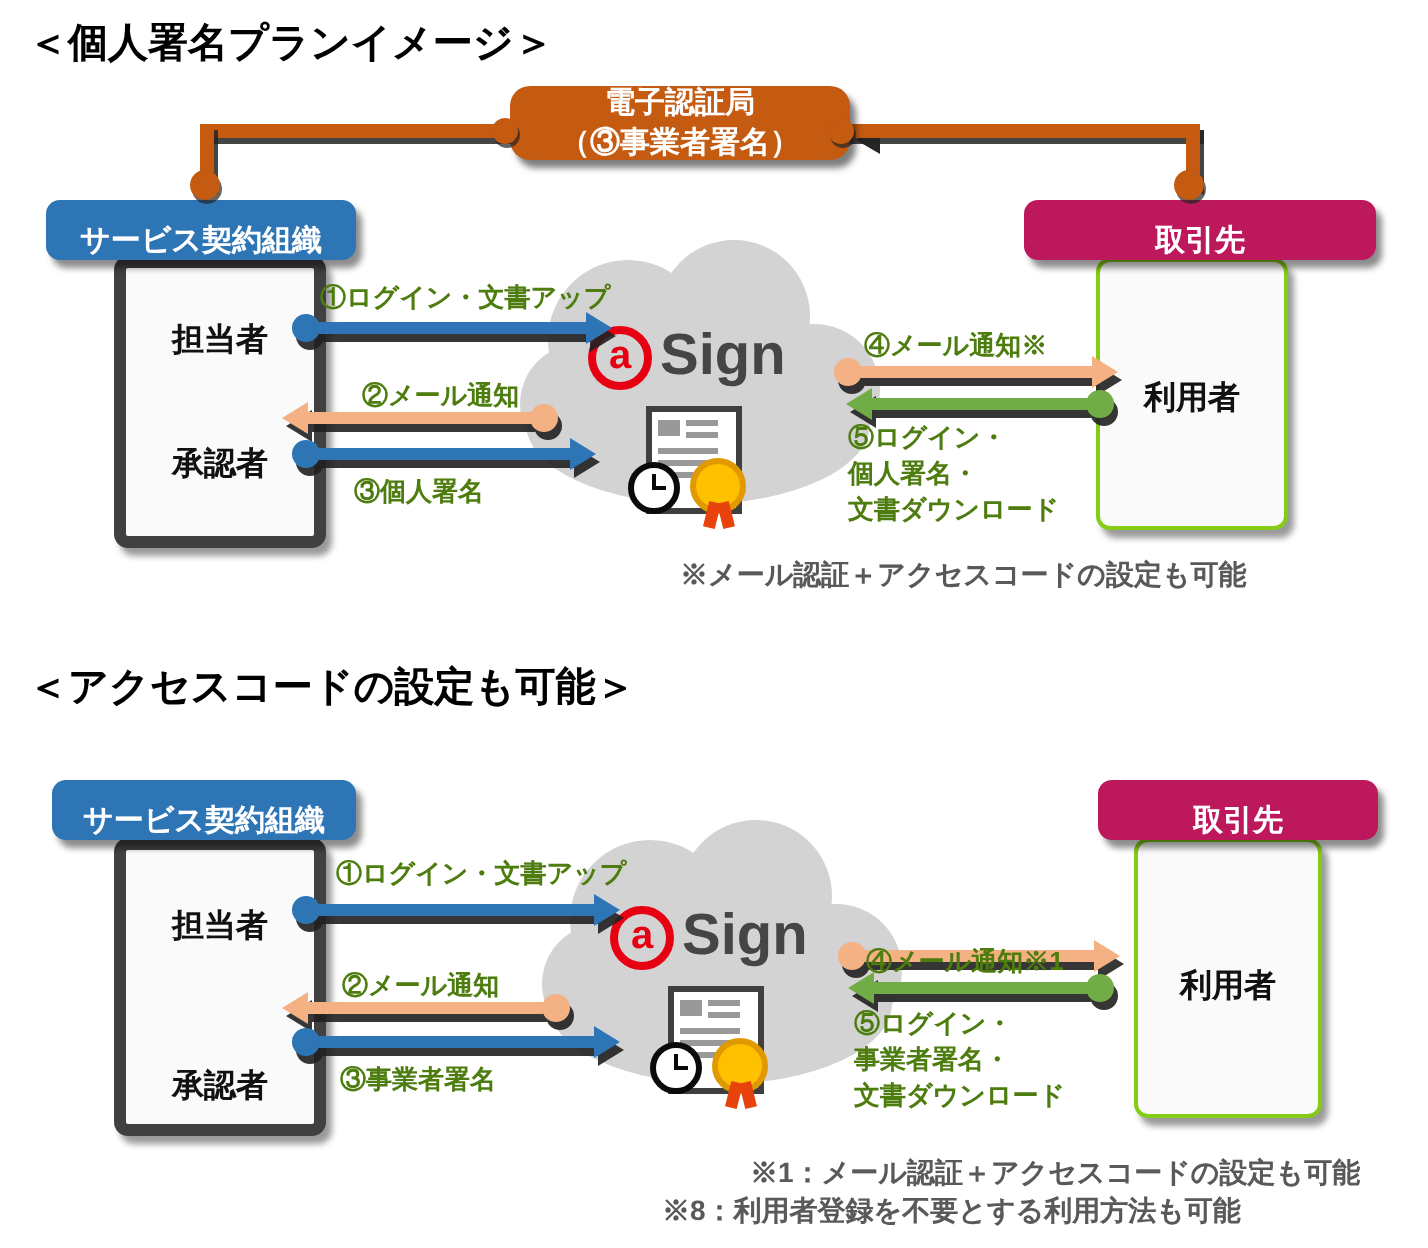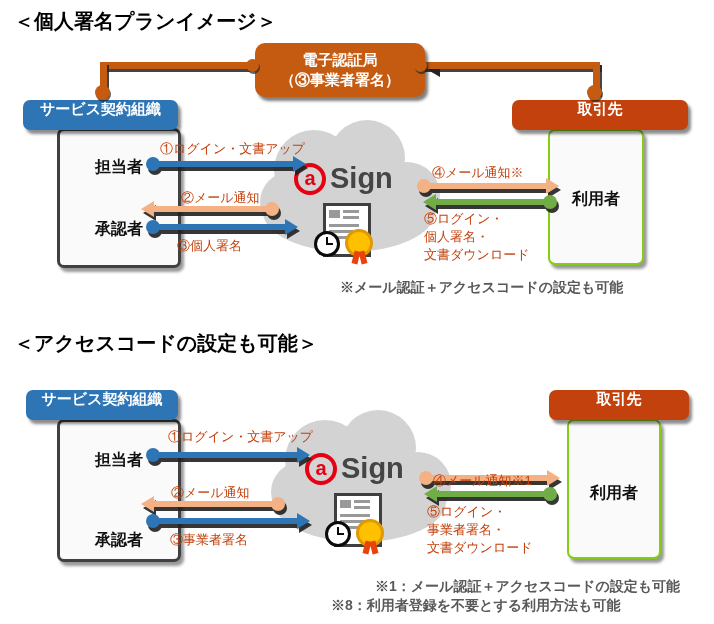--- a/index.html
+++ b/index.html
@@ -14,28 +14,28 @@
     display:flex;flex-direction:column;align-items:center;justify-content:center;
     color:#fff;font-weight:bold;font-size:15px;line-height:20px;
     box-shadow:3px 4px 3px rgba(0,0,0,0.5);
   }
   
   .conn{position:absolute;background:#C55A11;z-index:2;filter:drop-shadow(2px 3px 0 rgba(35,35,35,0.85));}
   .conn-dot{position:absolute;background:#C55A11;border-radius:50%;z-index:4;filter:drop-shadow(1px 2px 0 rgba(35,35,35,0.7));}
   .black-head{position:absolute;width:0;height:0;border-top:7px solid transparent;border-bottom:7px solid transparent;border-right:12px solid #262626;z-index:1;}
   
   .org{
-    position:absolute;z-index:3;border-radius:7px;display:flex;align-items:flex-start;justify-content:center;
+    position:absolute;z-index:3;border-radius:7px;display:flex;align-items:flex-end;justify-content:center;
     color:#fff;font-weight:bold;font-size:15px;box-shadow:3px 4px 3px rgba(0,0,0,0.45);
   }
   .org.blue{background:#2E75B6;}
-  .org.green{background:#c2410c;}
+  .org.green{background:#be185d;}
   
   .pbox{position:absolute;background:#FAFAFA;border-radius:7px;z-index:2;box-shadow:3px 4px 3px rgba(0,0,0,0.4);}
-  .pbox.blue{border:3px solid #404040;padding-left:24px;}
+  .pbox.blue{border:6px solid #404040;}
   .pbox.green{border:2px solid #84cc16;}
   .role{position:absolute;left:0;width:100%;text-align:center;font-size:16px;font-weight:bold;color:#111;}
   
   .cloud{position:absolute;z-index:1;}
   
   .asign{position:absolute;z-index:4;display:flex;align-items:center;gap:4px;}
   .asign .at{
     box-sizing:border-box;width:32px;height:32px;border:4px solid #E60012;border-radius:50%;
     display:flex;align-items:center;justify-content:center;color:#E60012;font-size:20px;font-weight:bold;
   }
@@ -57,32 +57,32 @@
   .arrow .dot{width:14px;height:14px;border-radius:50%;flex:none;}
   .arrow .bar{flex:1;height:6px;border-radius:3px;margin:0 -3px;}
   .arrow .head{width:0;height:0;border-top:8px solid transparent;border-bottom:8px solid transparent;flex:none;}
   .arrow.blue .dot,.arrow.blue .bar{background:#2E75B6;}
   .arrow.blue .head{border-left:13px solid #2E75B6;}
   .arrow.peach .dot,.arrow.peach .bar{background:#F4B183;}
   .arrow.peach.right .head{border-left:13px solid #F4B183;}
   .arrow.peach.left .head{border-right:13px solid #F4B183;}
   .arrow.green .dot,.arrow.green .bar{background:#70AD47;}
   .arrow.green.left .head{border-right:13px solid #70AD47;}
-  .alabel{position:absolute;z-index:6;font-size:13px;font-weight:normal;color:#c2410c;white-space:pre-line;line-height:18px;}
+  .alabel{position:absolute;z-index:6;font-size:13px;font-weight:bold;color:#4d7c0f;white-space:pre-line;line-height:18px;}
   .note{position:absolute;z-index:6;font-size:14px;font-weight:bold;color:#595959;line-height:19px;}
 </style>
 </head>
 <body>
 
 <div class="canvas">
 
   <section>
     <h2 class="dtitle" style="left:14px;top:8px;">＜個人署名プランイメージ＞</h2>
 
-    <div class="cabox" style="left:255px;top:43px;width:170px;height:54px;">
+    <div class="cabox" style="left:255px;top:43px;width:170px;height:37px;">
       <span>電子認証局</span>
       <span>（③事業者署名）</span>
     </div>
     <div class="black-head" style="left:428px;top:63px;"></div>
     <div class="conn" style="left:104px;top:62px;width:154px;height:7px;"></div>
     <div class="conn" style="left:100px;top:62px;width:7px;height:32px;"></div>
     <div class="conn" style="left:422px;top:62px;width:178px;height:7px;"></div>
     <div class="conn" style="left:593px;top:62px;width:7px;height:32px;"></div>
     <div class="conn-dot" style="left:246px;top:59px;width:13px;height:13px;"></div>
     <div class="conn-dot" style="left:414px;top:59px;width:13px;height:13px;"></div>

